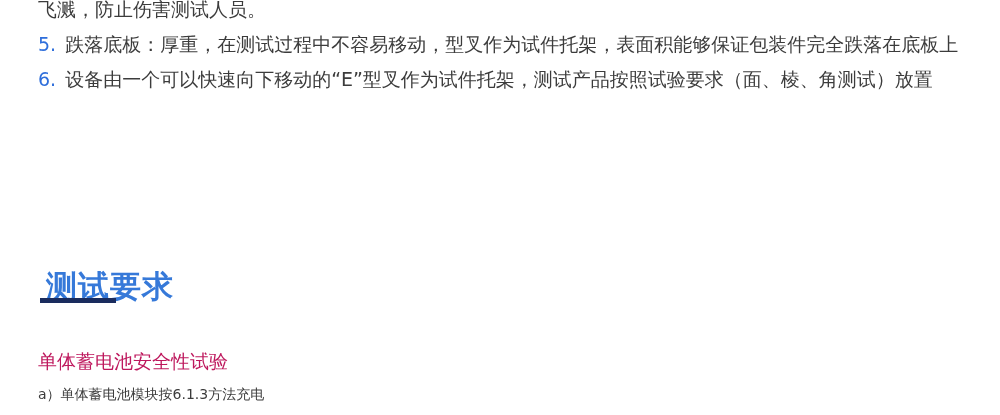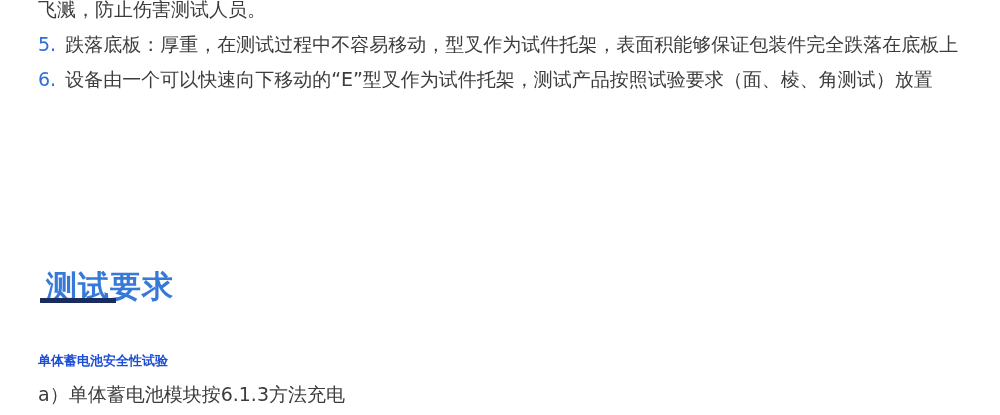--- a/index.html
+++ b/index.html
@@ -51,31 +51,31 @@
     top: 298px;
     width: 76px;
     height: 5px;
     background: #1a2c5e;
   }
   .subsection-title {
     position: absolute;
     left: 38px;
     top: 350px;
     margin: 0;
-    font-size: 13px;
+    font-size: 19px;
     line-height: 22px;
-    font-weight: bold;
-    color: #1d4ed8;
+    font-weight: normal;
+    color: #be185d;
   }
   .list-item-a {
     position: absolute;
     left: 38px;
     top: 383px;
     margin: 0;
-    font-size: 19px;
+    font-size: 14px;
     line-height: 22px;
     color: #3c3c3c;
     white-space: nowrap;
   }
 </style>
 </head>
 <body>
 
 <div class="page">
 

